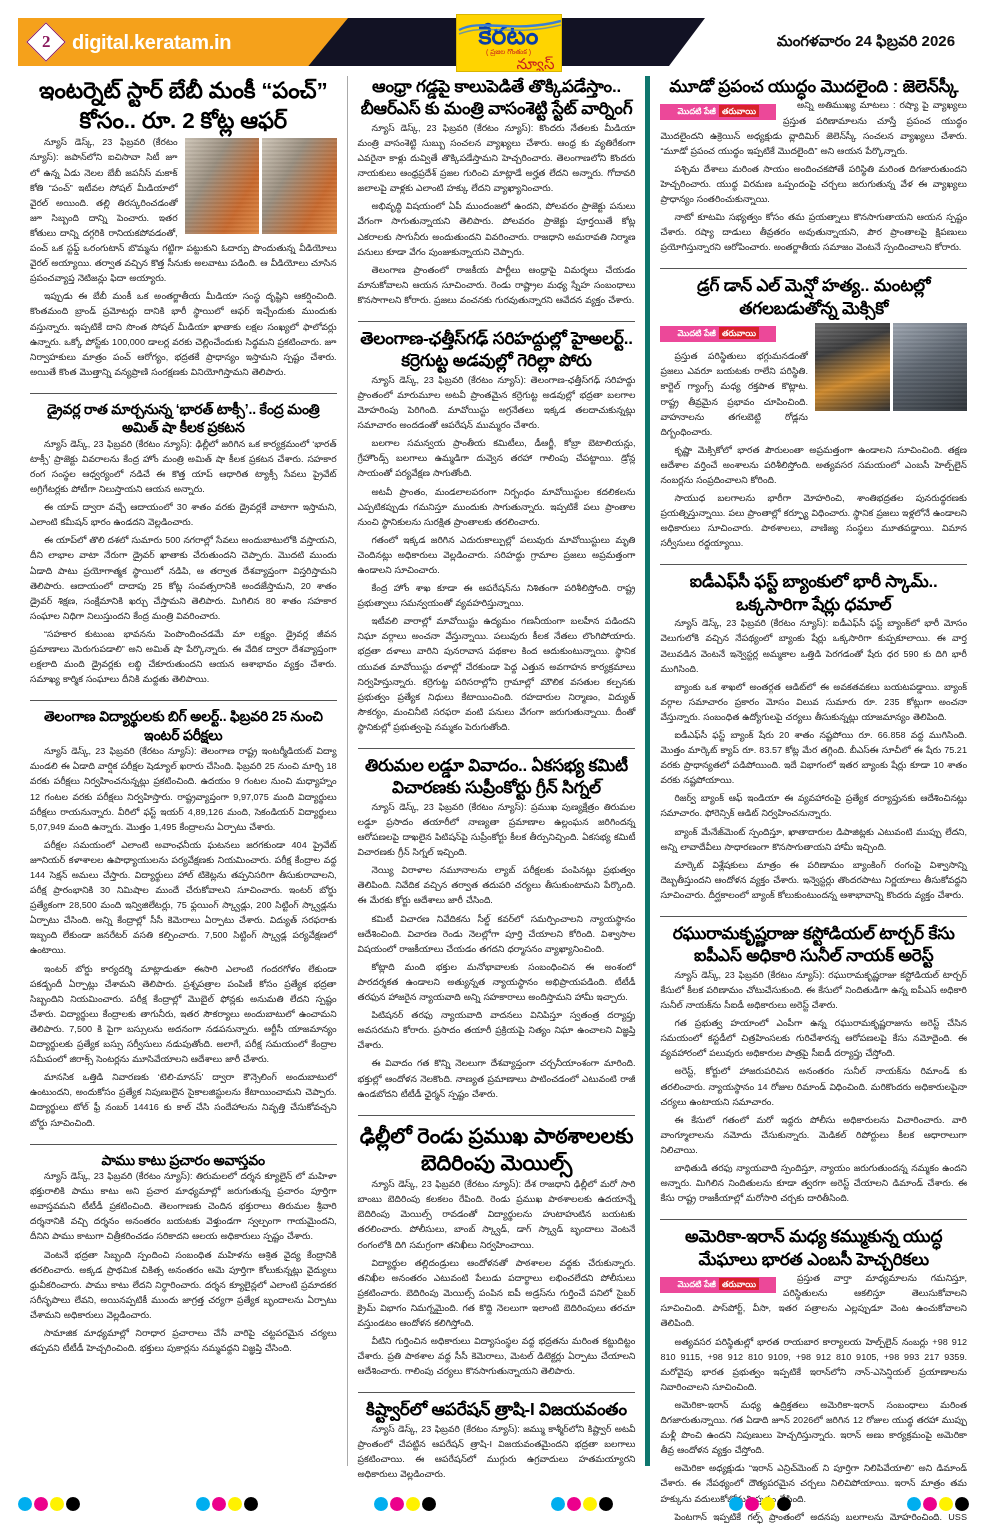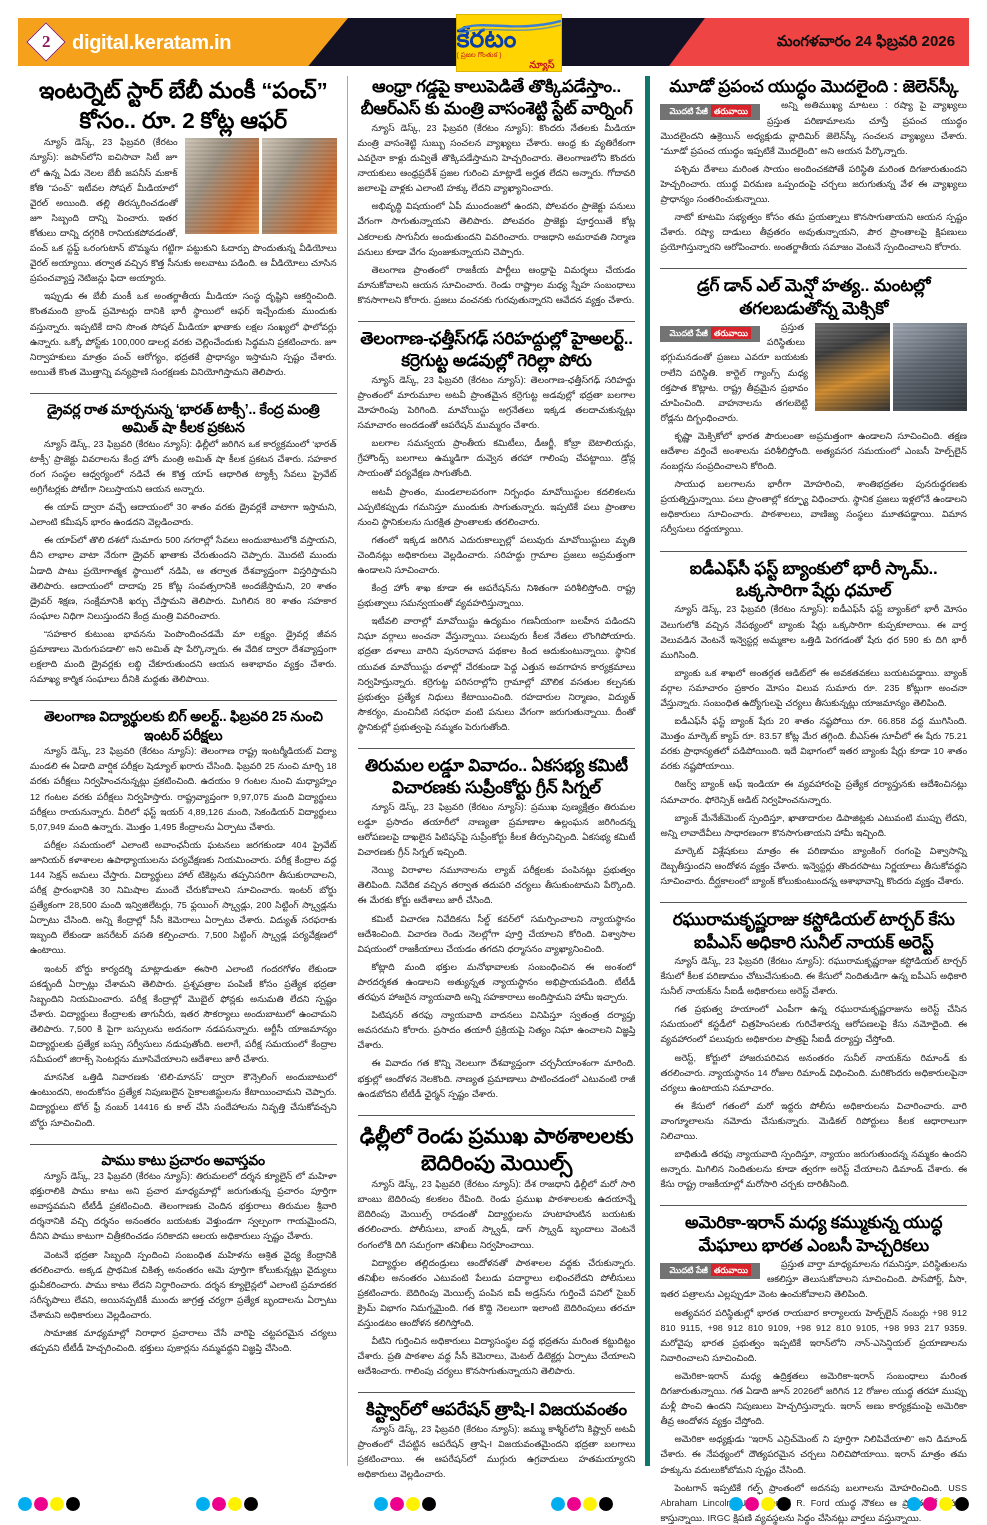--- a/index.html
+++ b/index.html
@@ -69,21 +69,21 @@
   .logo-box {
     width: 106px;
     height: 58px;
     background: #FFD400;
     border: 1px solid #d8b400;
     position: relative;
     margin-top: 2px;
     overflow: hidden;
     display: flex;
     flex-direction: column;
-    align-items: flex-start;
+    align-items: center;
     justify-content: center;
   }
   .logo-swoosh {
     position: absolute;
     top: 3px; left: 0; right: 0; height: 18px;
   }
   .logo-main {
     color: #0A3EA8;
     font-size: 25px;
     font-weight: bold;
@@ -91,28 +91,28 @@
     margin-top: 10px;
     font-family: "Liberation Sans", sans-serif;
   }
   .logo-sub {
     color: #C81E1E;
     font-size: 7px;
     line-height: 1.1;
   }
   .logo-sub2 {
     color: #C81E1E;
-    font-size: 10px;
-    font-weight: bold;
+    font-size: 15px;
+    font-weight: normal;
     line-height: 1.1;
     align-self: flex-end;
     margin-right: 6px;
   }
   .mh-right {
-    background: #ef4444;
+    background: #ffffff;
     width: 300px;
     display: flex;
     align-items: center;
     justify-content: flex-end;
     padding-right: 14px;
     clip-path: polygon(12% 0, 100% 0, 100% 100%, 0% 100%);
   }
   .mh-date {
     color: #111;
     font-size: 15px;
@@ -194,25 +194,25 @@
     position: absolute;
     inset: 0;
     background:
       repeating-linear-gradient(0deg, rgba(255,255,255,0.045) 0 2px, rgba(0,0,0,0.045) 2px 4px);
   }
   .photo-pair { display: flex; gap: 3px; }
   .photo-pair > div { flex: 1 1 50%; }
 
   .cont-badge {
     display: inline-block;
-    background: #737373;
+    background: #ec4899;
     color: #ffffff;
     font-size: 8.4px;
     font-weight: bold;
-    padding: 2px 9px;
+    padding: 2px 17px;
     margin-bottom: 4px;
     white-space: nowrap;
   }
   .cont-badge i {
     font-style: normal;
     background: #D8232A;
     color: #fff;
     padding: 1px 3px;
     margin-left: 3px;
   }

